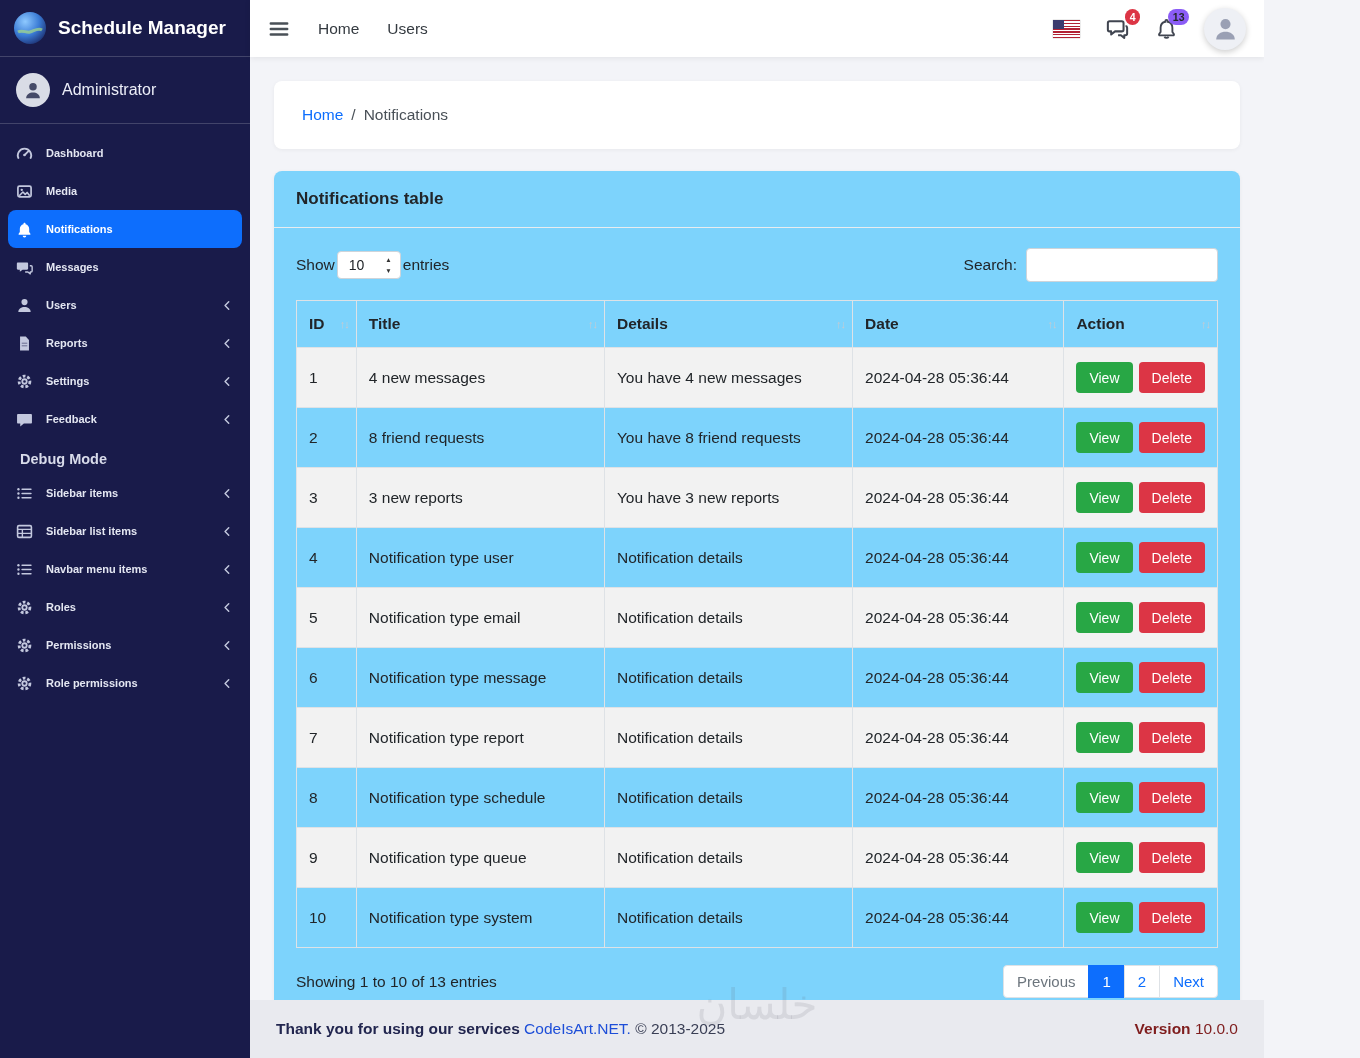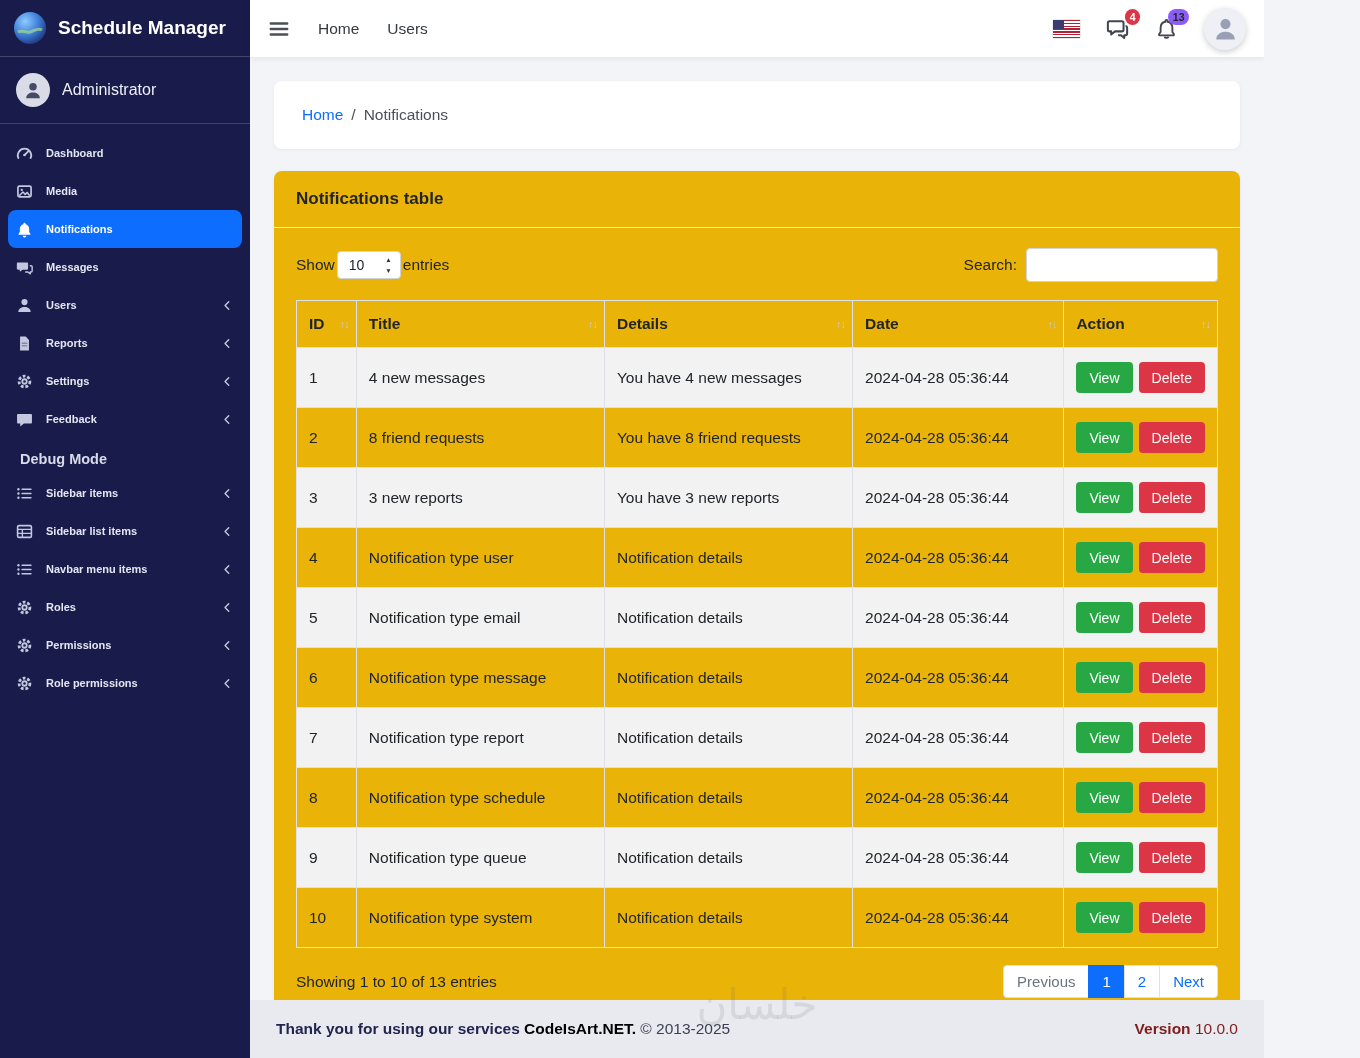--- a/index.html
+++ b/index.html
@@ -52,21 +52,21 @@
 
   
   .main { flex: 1; padding: 24px; overflow: hidden; background: #f3f4f8; }
 
   .header-card { background: #fff; border-radius: 8px; padding: 25px 28px; display: flex;
                  align-items: center; justify-content: space-between; box-shadow: 0 1px 4px rgba(0,0,0,.05); }
   .page-title { font-size: 27px; font-weight: 700; color: #23264d; }
   .breadcrumb { font-size: 15.5px; color: #495057; display: flex; gap: 8px; align-items: center; }
   .breadcrumb .home { color: #0d6efd; cursor: pointer; }
 
-  .table-card { background: #eab308; border-radius: 8px; margin-top: 22px; box-shadow: 0 1px 4px rgba(0,0,0,.05); }
+  .table-card { background: #7dd3fc; border-radius: 8px; margin-top: 22px; box-shadow: 0 1px 4px rgba(0,0,0,.05); }
   .card-header { padding: 18px 22px; border-bottom: 1px solid #e9ecef; font-size: 17px; font-weight: 700; }
   .card-body { padding: 20px 22px 22px; }
 
   .controls { display: flex; align-items: center; justify-content: space-between; margin-bottom: 18px; font-size: 15.5px; }
   .length { display: flex; align-items: center; gap: 2px; }
   .length-select { position: relative; border: 1px solid #ced4da; border-radius: 4px;
                    padding: 5px 28px 5px 11px; font-size: 14px; min-width: 64px; cursor: pointer; background: #fff; }
   .length-select::before { content: "▲"; position: absolute; right: 8px; top: 4px; font-size: 6.5px; color: #333; }
   .length-select::after  { content: "▼"; position: absolute; right: 8px; bottom: 4px; font-size: 6.5px; color: #333; }
   .search { display: flex; align-items: center; gap: 9px; }
@@ -91,21 +91,21 @@
   .page-item { border: 1px solid #dee2e6; padding: 7px 13px; font-size: 15px; color: #0d6efd;
                background: #fff; cursor: pointer; margin-left: -1px; }
   .page-item.prev { color: #6c757d; border-radius: 4px 0 0 4px; margin-left: 0; }
   .page-item.active { background: #0d6efd; border-color: #0d6efd; color: #fff; }
   .page-item.next { border-radius: 0 4px 4px 0; }
 
   
   .footer { height: 58px; background: #e9eaef; display: flex; align-items: center; justify-content: space-between;
             padding: 0 26px; position: relative; font-size: 15.5px; }
   .footer-left .bold { font-weight: 700; color: #22264f; }
-  .footer-left .brand-link { font-weight: 700; color: #000000; cursor: pointer; }
+  .footer-left .brand-link { font-weight: 400; color: #1d4ed8; cursor: pointer; }
   .footer-left .copy { color: #3a3f55; }
   .footer-right { color: #7f1d1d; }
   .footer-right .v-label { font-weight: 700; }
   .watermark { position: absolute; left: 50%; top: -20px; transform: translateX(-50%);
                font-size: 42px; color: rgba(100,100,110,.14); pointer-events: none; }
 </style>
 </head>
 <body>
 
 <svg width="0" height="0" style="position:absolute">

